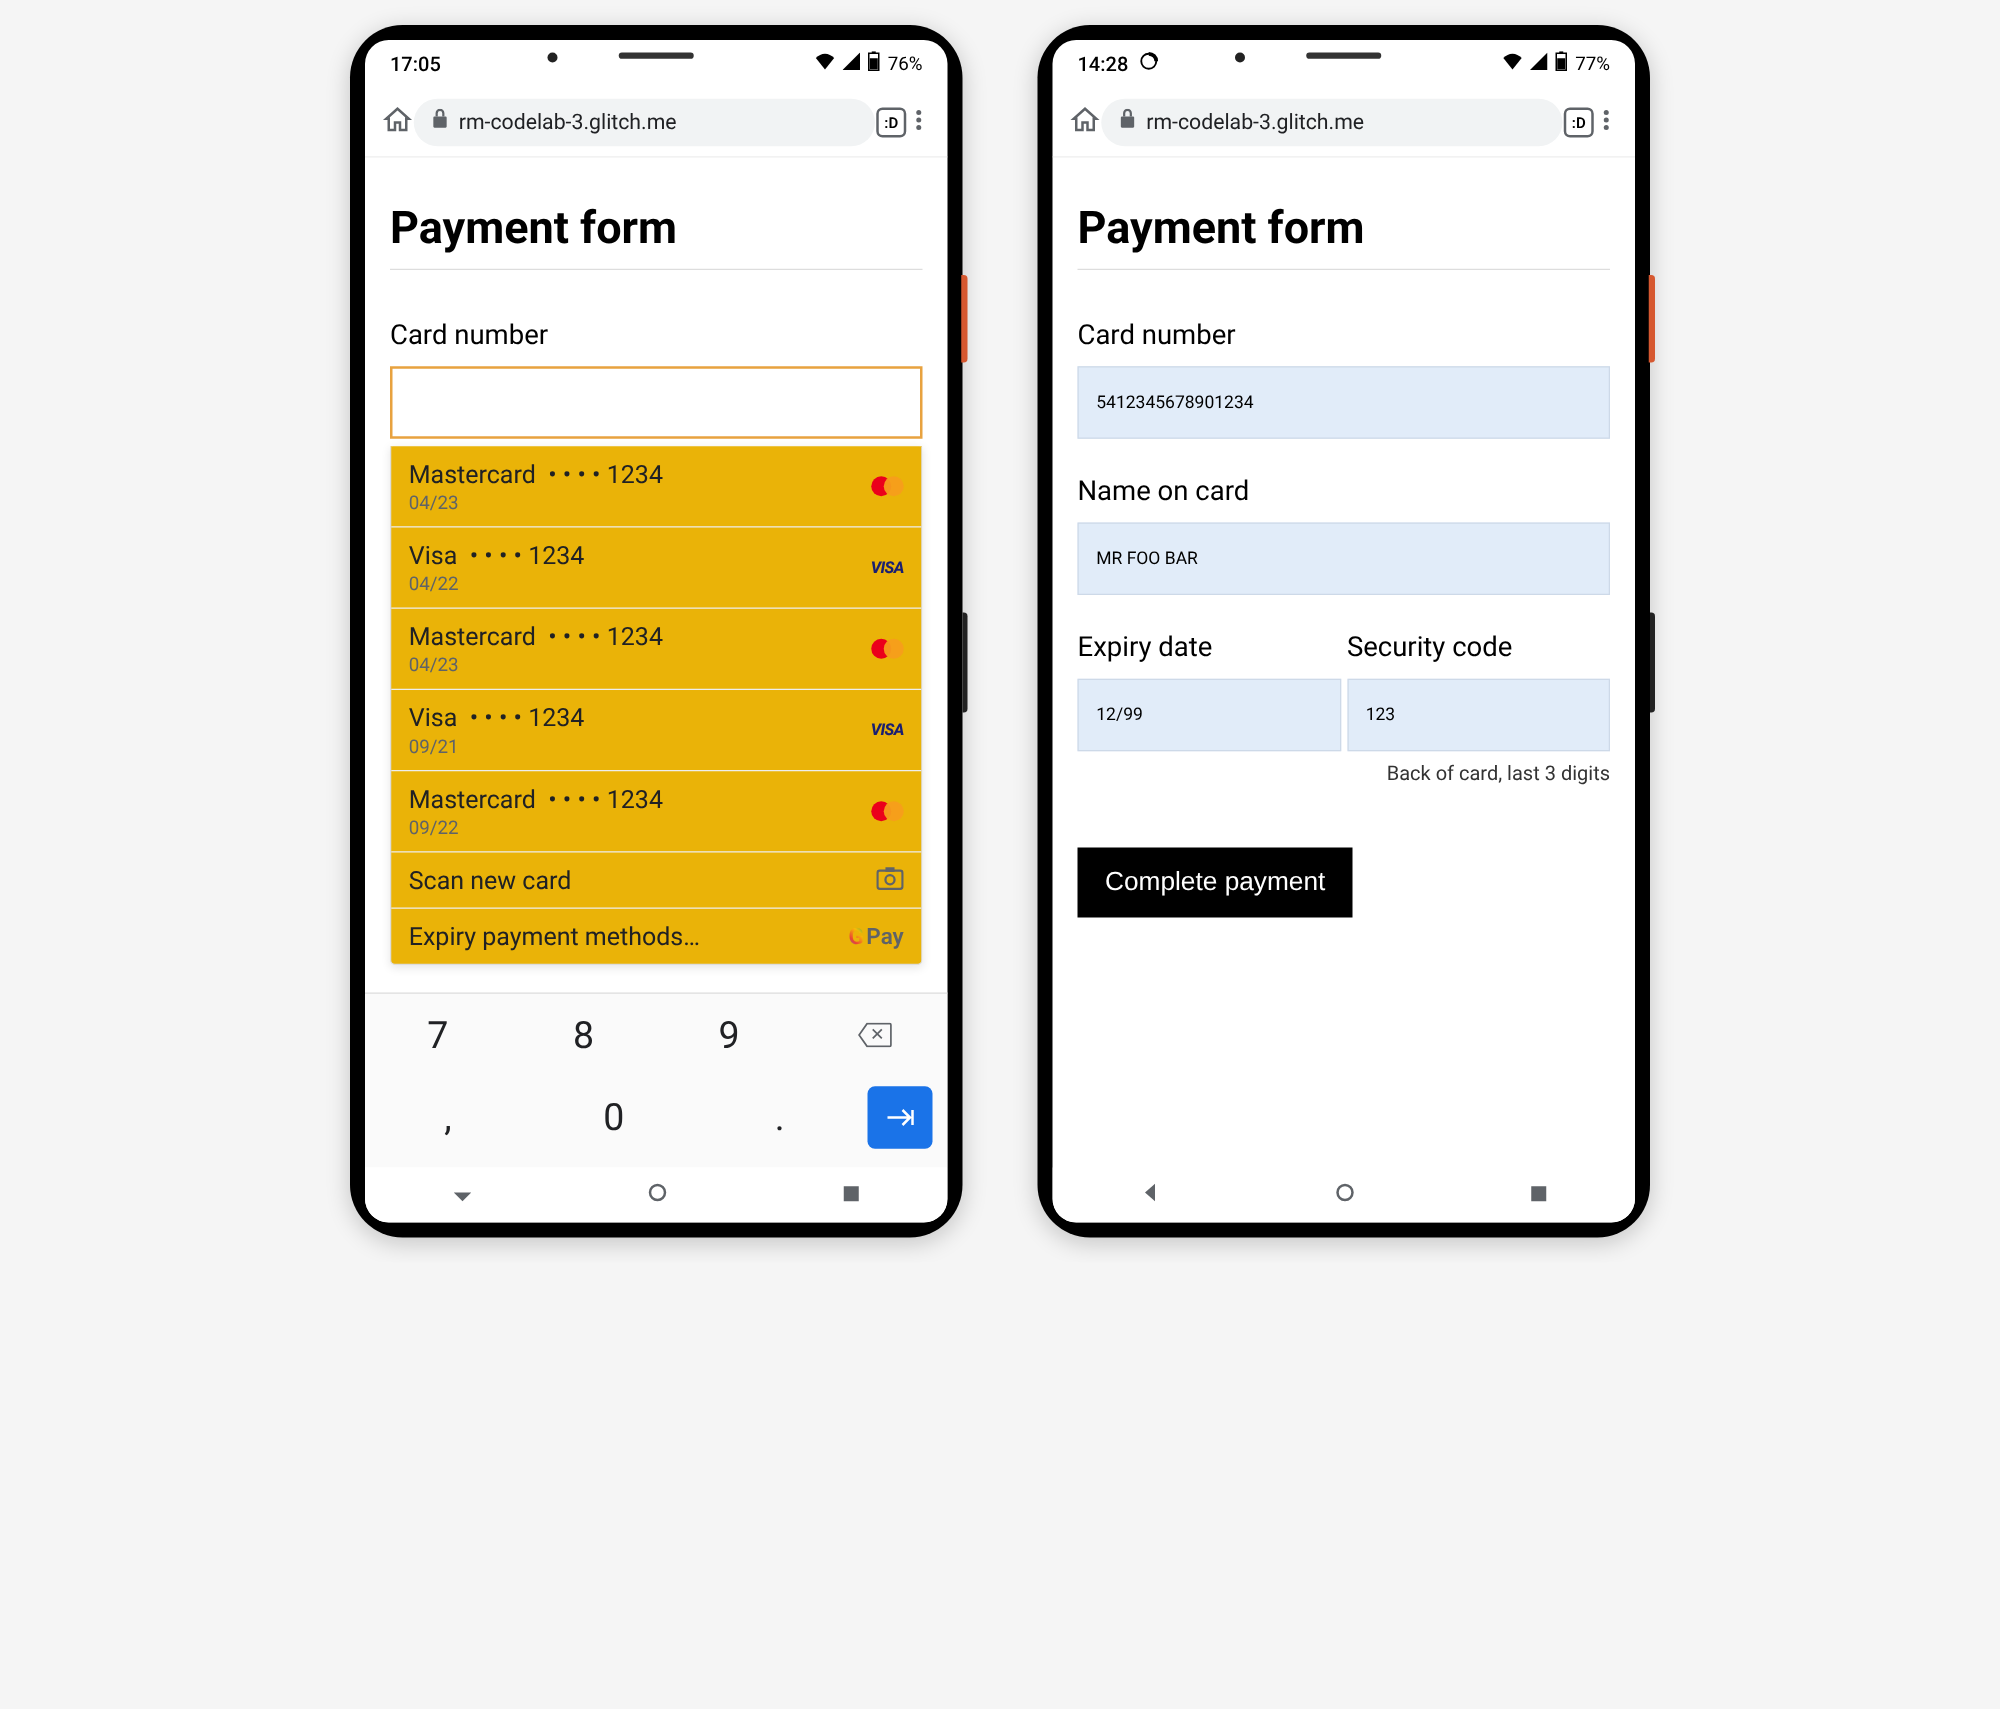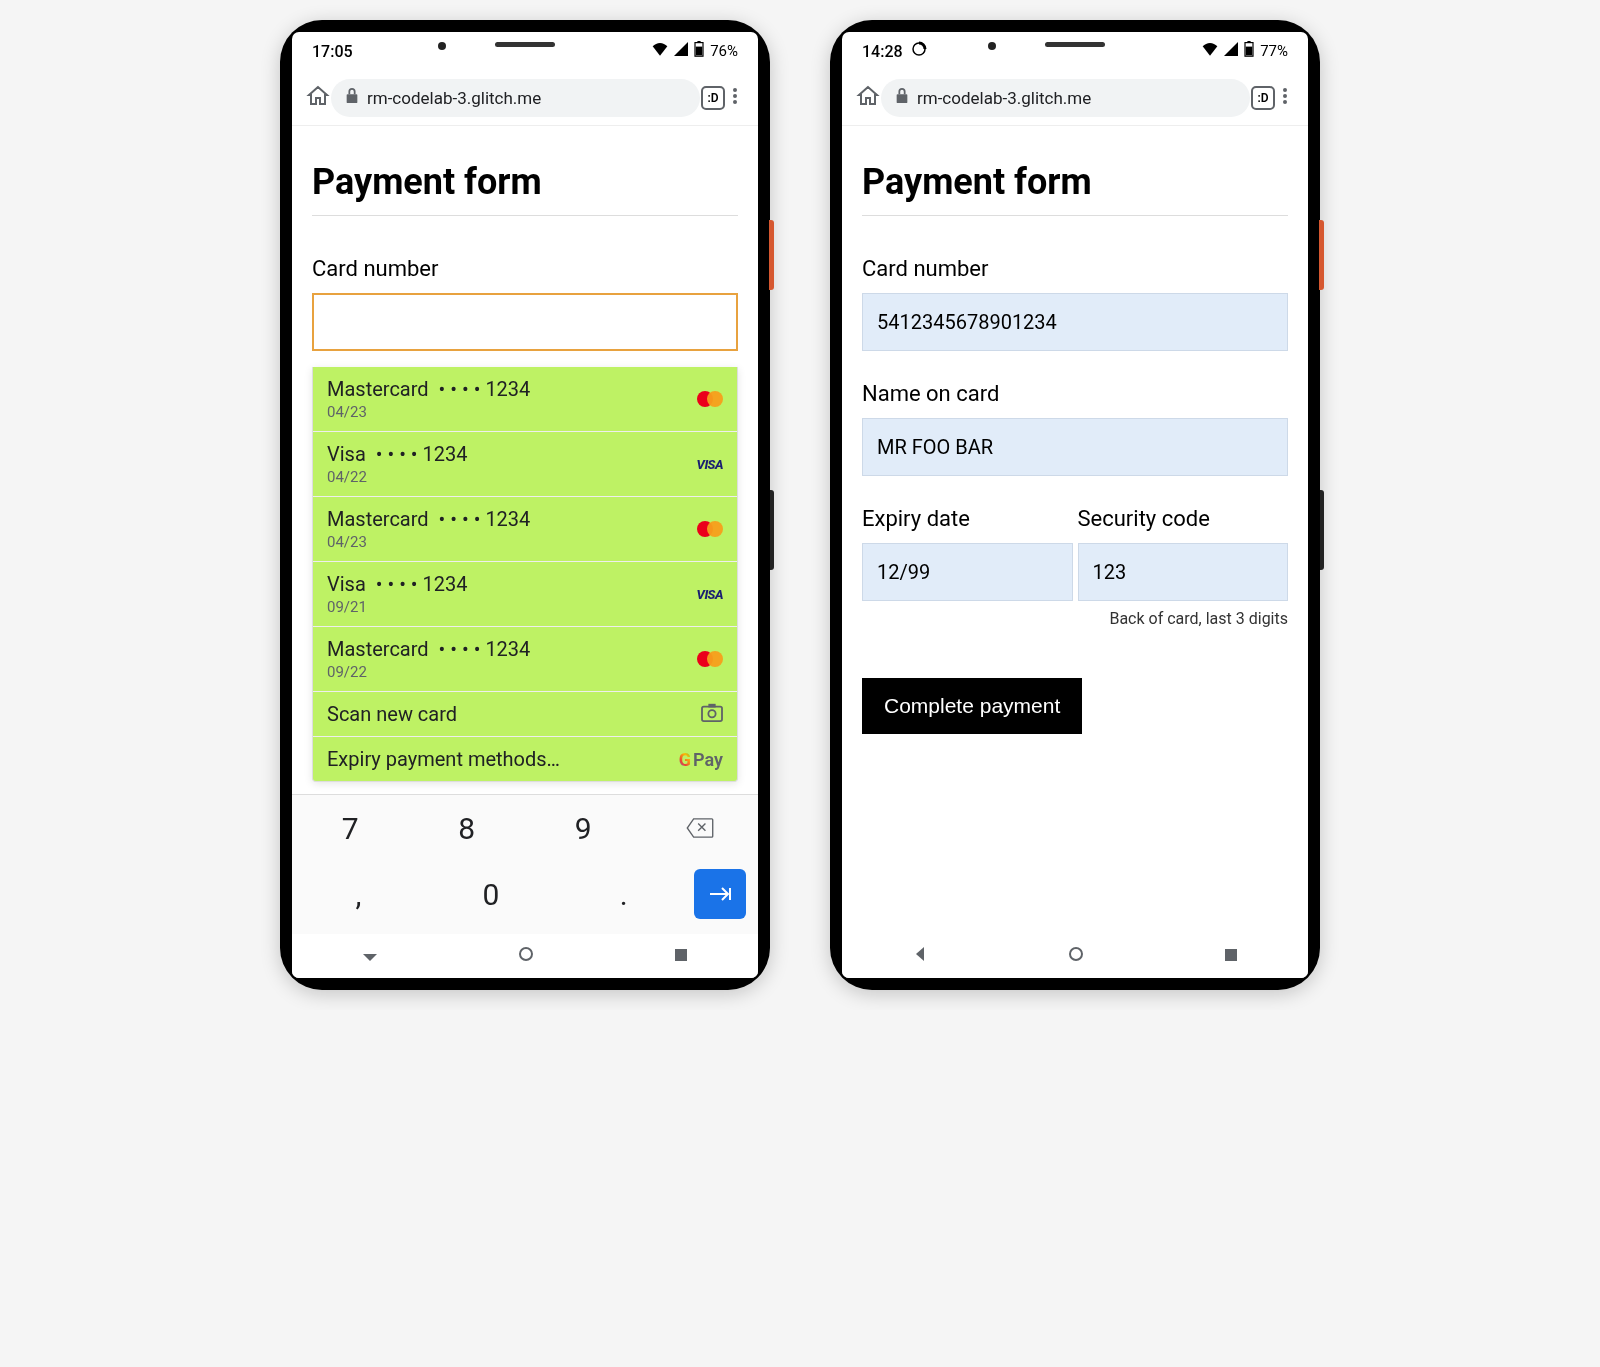--- a/index.html
+++ b/index.html
@@ -56,21 +56,21 @@
       top: 470px;
       width: 4px;
       height: 80px;
       background: #222;
       border-radius: 0 3px 3px 0;
     }
     .screen {
       width: 100%;
       height: 100%;
       background: #fff;
-      border-radius: 7px;
+      border-radius: 19px;
       overflow: hidden;
       display: flex;
       flex-direction: column;
     }
     .status-bar {
       height: 38px;
       display: flex;
       align-items: center;
       justify-content: space-between;
       padding: 0 20px;
@@ -139,31 +139,31 @@
       padding: 0 14px;
       font-size: 20px;
       outline: none;
     }
     .input-filled {
       width: 100%;
       height: 58px;
       background: #e1ecf9;
       border: 1px solid #cdd9e8;
       padding: 0 14px;
-      font-size: 20px;
+      font-size: 14px;
       display: flex;
       align-items: center;
       margin-bottom: 30px;
     }
     .autofill-popup {
-      margin-top: 16px;
+      margin-top: 6px;
       border: 1px solid #ddd;
       border-top: none;
       box-shadow: 0 2px 8px rgba(0,0,0,0.1);
-      background: #bef264;
+      background: #eab308;
       border-radius: 0 0 4px 4px;
     }
     .autofill-item {
       padding: 10px 14px;
       border-bottom: 1px solid #eee;
       display: flex;
       align-items: center;
       justify-content: space-between;
     }
     .autofill-item:last-child { border-bottom: none; }

